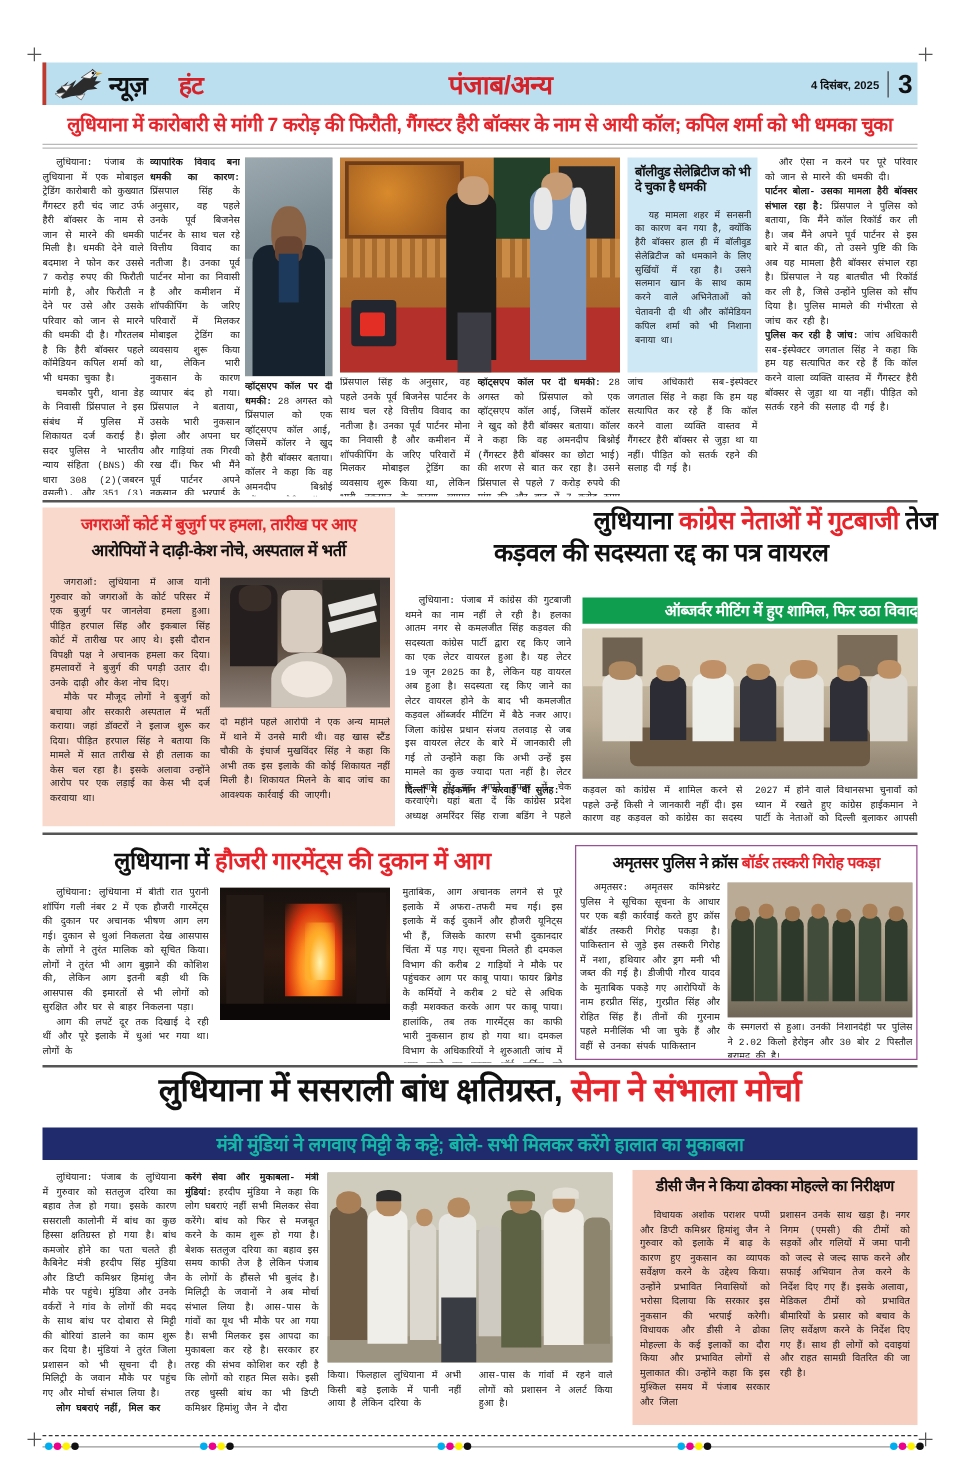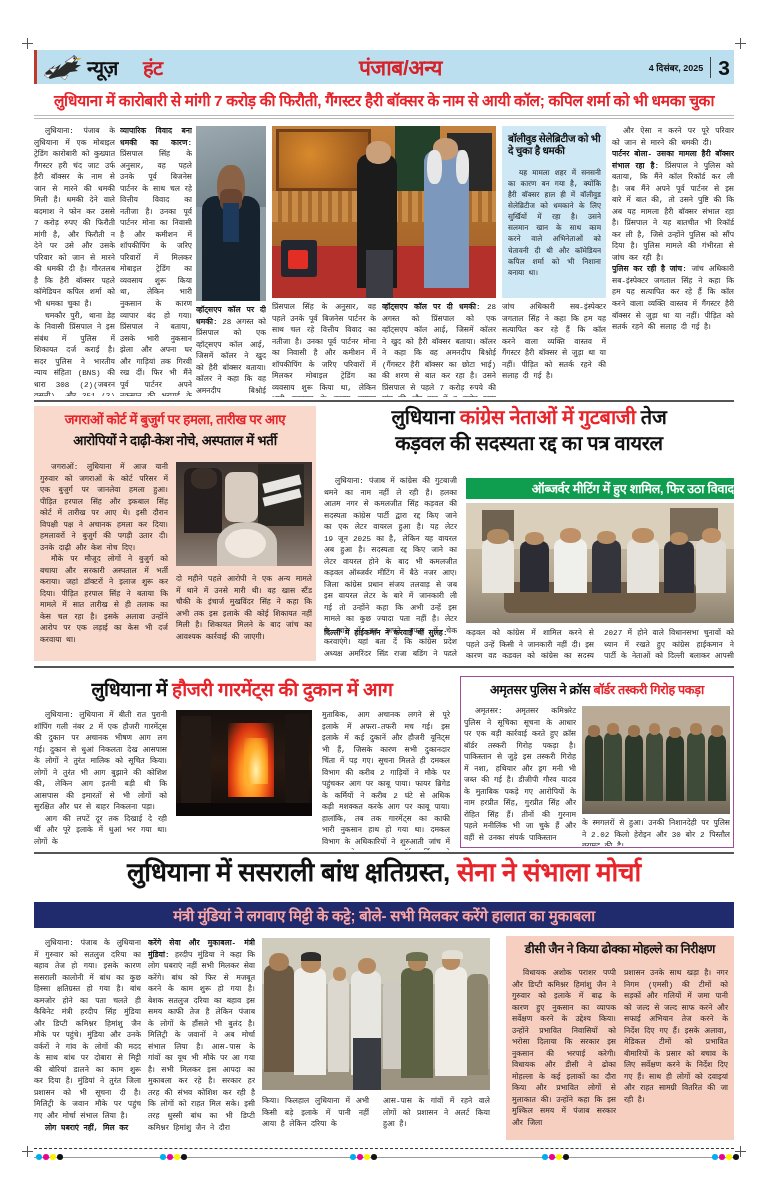--- a/index.html
+++ b/index.html
@@ -174,21 +174,21 @@
     color: #ffffff;
     font-family: "Liberation Sans", sans-serif;
     font-weight: bold;
     font-size: 12.5px;
     display: flex; align-items: center; justify-content: center;
     letter-spacing: -0.2px;
   }
   .navybar {
     position: absolute;
     background: #1f2b6c;
-    color: #fca5a5;
+    color: #14b8a6;
     font-family: "Liberation Sans", sans-serif;
     font-weight: bold;
     font-size: 15px;
     display: flex; align-items: center; justify-content: center;
     letter-spacing: -0.2px;
   }
   .purple-frame {
     position: absolute;
     border: 1px solid #9b4f96;
   }
@@ -354,21 +354,21 @@
     <div class="fig" style="left:64%;top:30%;width:28%;height:9%;background:#e8e6e3;transform:rotate(-14deg);"></div>
     <div class="fig" style="left:30%;top:58%;width:44%;height:42%;background:#cfc6bb;border-radius:48% 48% 0 0;"></div>
     <div class="fig" style="left:36%;top:64%;width:30%;height:28%;background:#f0e8df;border-radius:50%;"></div>
   </div>
   <div class="cap" style="left:176px; top:568px; width:136px;"></div>
 
   <div class="col" style="left:176px; top:574px; width:136px; height:80px;">
     <p class="noind">दो महीने पहले आरोपी ने एक अन्य मामले में थाने में उनसे मारी थी। वह खास स्टैंड चौकी के इंचार्ज मुखविंदर सिंह ने कहा कि अभी तक इस इलाके की कोई शिकायत नहीं मिली है। शिकायत मिलने के बाद जांच का आवश्यक कार्रवाई की जाएगी।</p>
   </div>
 
-  <div class="hl" style="position:absolute; left:324px; top:406px; width:410px; font-size:20px; text-align:center; line-height:1.12;"><span class="blk">लुधियाना </span><span class="red">कांग्रेस नेताओं में गुटबाजी</span><span class="blk"> तेज</span></div>
+  <div class="hl" style="position:absolute; left:340px; top:406px; width:410px; font-size:20px; text-align:right; line-height:1.12;"><span class="blk">लुधियाना </span><span class="red">कांग्रेस नेताओं में गुटबाजी</span><span class="blk"> तेज</span></div>
   <div class="hl blk" style="position:absolute; left:324px; top:432px; width:410px; font-size:20px; text-align:center; line-height:1.12;">कड़वल की सदस्यता रद्द का पत्र वायरल</div>
 
   <div class="col" style="left:324px; top:476px; width:133px; height:180px;">
     <p>लुधियाना: पंजाब में कांग्रेस की गुटबाजी थमने का नाम नहीं ले रही है। हलका आतम नगर से कमलजीत सिंह कड़वल की सदस्यता कांग्रेस पार्टी द्वारा रद्द किए जाने का एक लेटर वायरल हुआ है। यह लेटर 19 जून 2025 का है, लेकिन यह वायरल अब हुआ है। सदस्यता रद्द किए जाने का लेटर वायरल होने के बाद भी कमलजीत कड़वल ऑब्जर्वर मीटिंग में बैठे नजर आए। जिला कांग्रेस प्रधान संजय तलवाड़ से जब इस वायरल लेटर के बारे में जानकारी ली गई तो उन्होंने कहा कि अभी उन्हें इस मामले का कुछ ज्यादा पता नहीं है। लेटर के बारे में वह अपने दफ्तर में चेक करवाएंगे। यहां बता दें कि कांग्रेस प्रदेश अध्यक्ष अमरिंदर सिंह राजा बड़िंग ने पहले ही स्पष्ट किया हुआ है कि कांग्रेस पार्टी के प्रोटोकॉल के विपरीत कड़वल की नियुक्ति की गई है। बड़िंग ने कहा था कि</p>
   </div>
 
   <div class="greenbar" style="left:466px; top:478px; width:268px; height:21px;justify-content:flex-end;">
     <span>ऑब्जर्वर मीटिंग में हुए शामिल, फिर उठा विवाद</span>
   </div>
 

